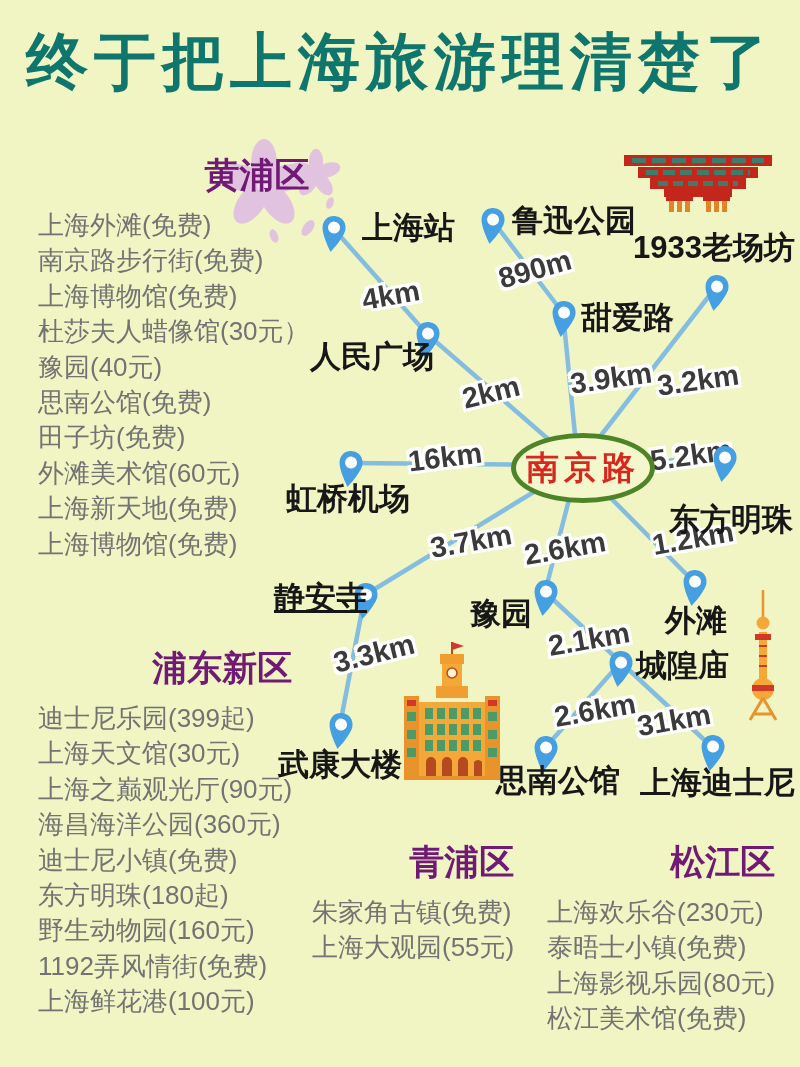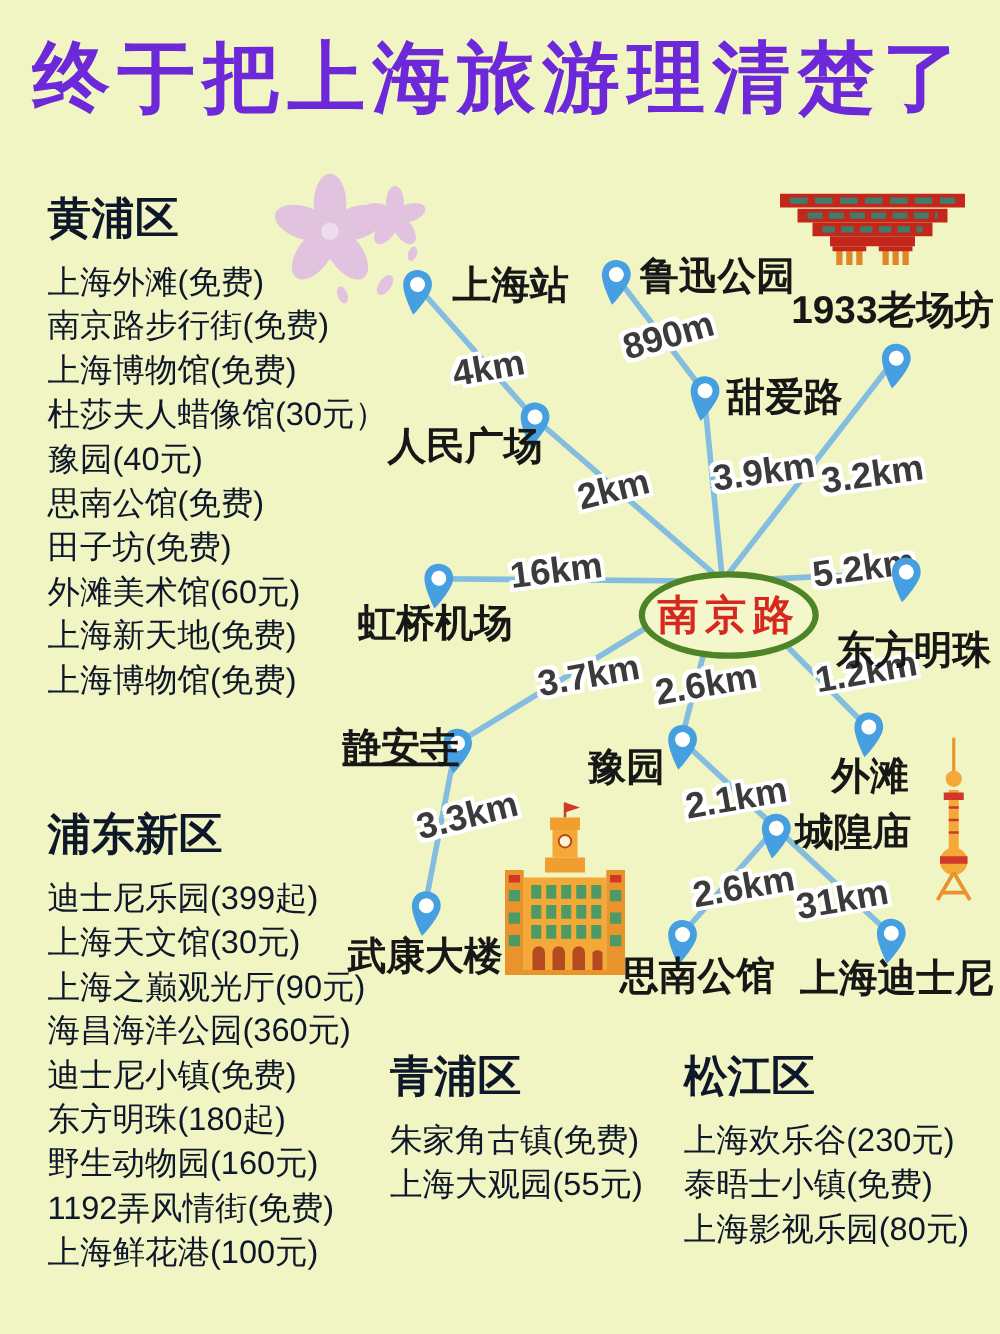--- a/index.html
+++ b/index.html
@@ -1,34 +1,34 @@
 <!DOCTYPE html>
 <html><head>
 <meta charset="utf-8">
 <style>
   html,body{margin:0;padding:0;}
   body{font-family:"Liberation Sans","DejaVu Sans",sans-serif;}
   .canvas{position:relative;width:800px;height:1067px;background:#f1f5c3;overflow:hidden;}
 
   .title{position:absolute;left:0;top:20px;width:100%;margin:0;text-align:center;
-         font-size:62px;font-weight:900;letter-spacing:6px;color:#6d28d9;white-space:nowrap;}
+         font-size:62px;font-weight:900;letter-spacing:6px;color:#0f766e;white-space:nowrap;}
 
   .district{position:absolute;z-index:7;}
-  .district h2{margin:0 0 13px 0;font-size:35px;line-height:40px;font-weight:800;color:#0f172a;}
+  .district h2{margin:0 0 13px 0;font-size:35px;line-height:40px;font-weight:800;color:#701a75;text-align:right;}
   .district ul{margin:0;padding:0;list-style:none;}
-  .district li{font-size:26px;line-height:35.4px;font-weight:500;color:#0f172a;white-space:nowrap;}
+  .district li{font-size:26px;line-height:35.4px;font-weight:500;color:#737373;white-space:nowrap;}
   .d-huangpu{left:38px;top:155px;}
   .d-pudong{left:38px;top:648px;}
   .d-qingpu{left:312px;top:842px;}
   .d-songjiang{left:547px;top:842px;}
 
   #edges-svg{position:absolute;left:0;top:0;z-index:1;}
   .deco{position:absolute;z-index:2;}
 
-  .hub{position:absolute;left:511px;top:457px;width:134px;height:60px;z-index:5;
+  .hub{position:absolute;left:511px;top:433px;width:134px;height:60px;z-index:5;
        border:5px solid #4e8428;border-radius:50%;background:#f3f7cb;
        display:flex;align-items:center;justify-content:center;
        font-size:33px;font-weight:800;color:#d7281d;letter-spacing:5px;white-space:nowrap;}
 
   .dist{position:absolute;z-index:4;font-size:29px;font-weight:800;color:#3b3b3b;white-space:nowrap;
         text-shadow:-3px -3px 0 #fff,3px -3px 0 #fff,-3px 3px 0 #fff,3px 3px 0 #fff,
                     0 -3px 0 #fff,0 3px 0 #fff,-3px 0 0 #fff,3px 0 0 #fff;}
   .pin{position:absolute;z-index:6;width:30px;height:40px;}
   .node-label{position:absolute;z-index:6;font-size:31px;font-weight:700;color:#171717;white-space:nowrap;}
 </style>
@@ -190,20 +190,21 @@
         <li>朱家角古镇(免费)</li>
         <li>上海大观园(55元)</li>
       </ul>
   </section>
   <section class="district d-songjiang">
     <h2>松江区</h2>
     <ul>
         <li>上海欢乐谷(230元)</li>
         <li>泰晤士小镇(免费)</li>
         <li>上海影视乐园(80元)</li>
+        <li>松江美术馆(免费)</li>
       </ul>
   </section>
 
   <div class="hub">
     <span>南京路</span>
   </div>
 
   <div id="map-layer">
       <div class="pin" style="left: 318px; top: 215px; transform: rotate(8deg);"><svg width="30" height="40" viewBox="0 0 30 40">
           <path d="M15 1 C8 1 3.5 6 3.5 12.5 C3.5 21 15 37 15 37 C15 37 26.5 21 26.5 12.5 C26.5 6 22 1 15 1 Z" fill="#459fe0"></path>

